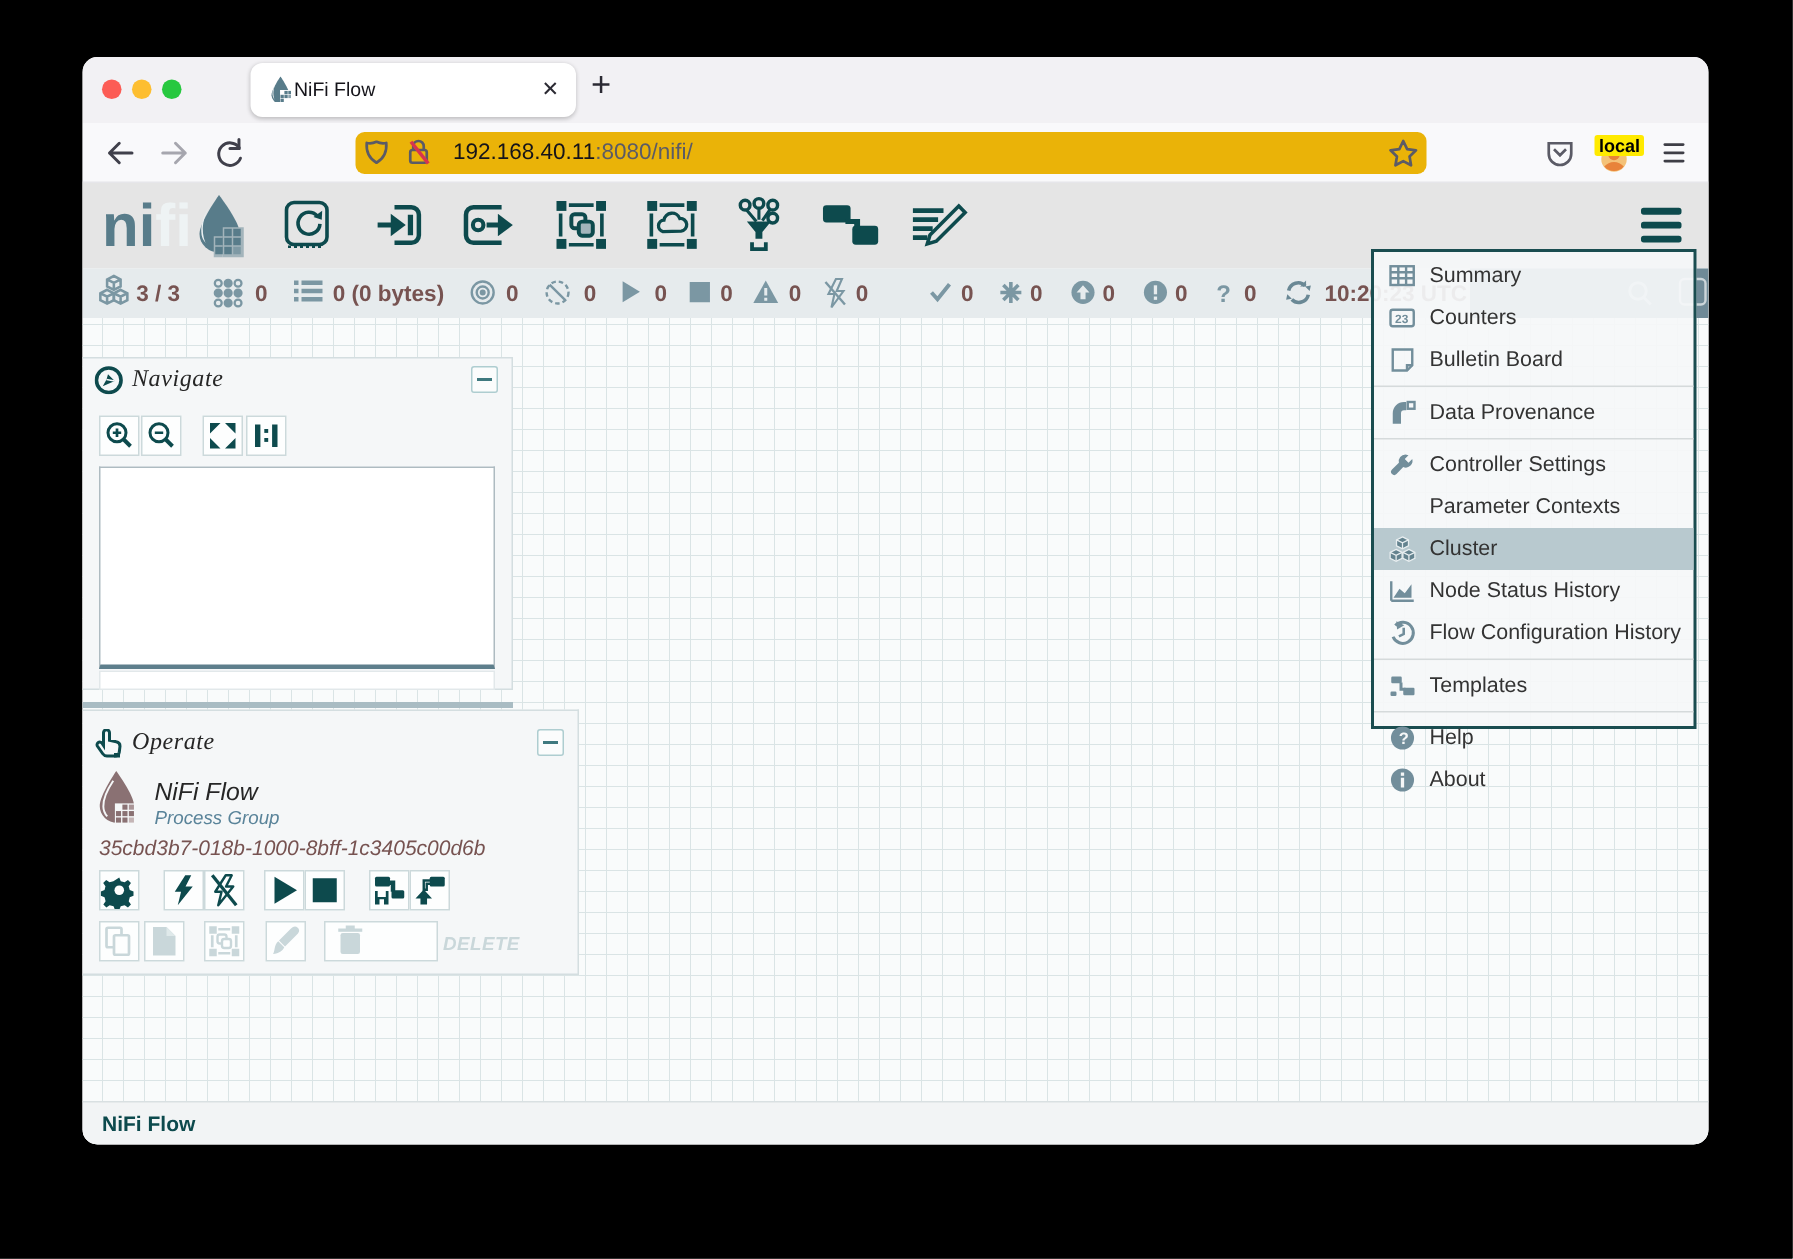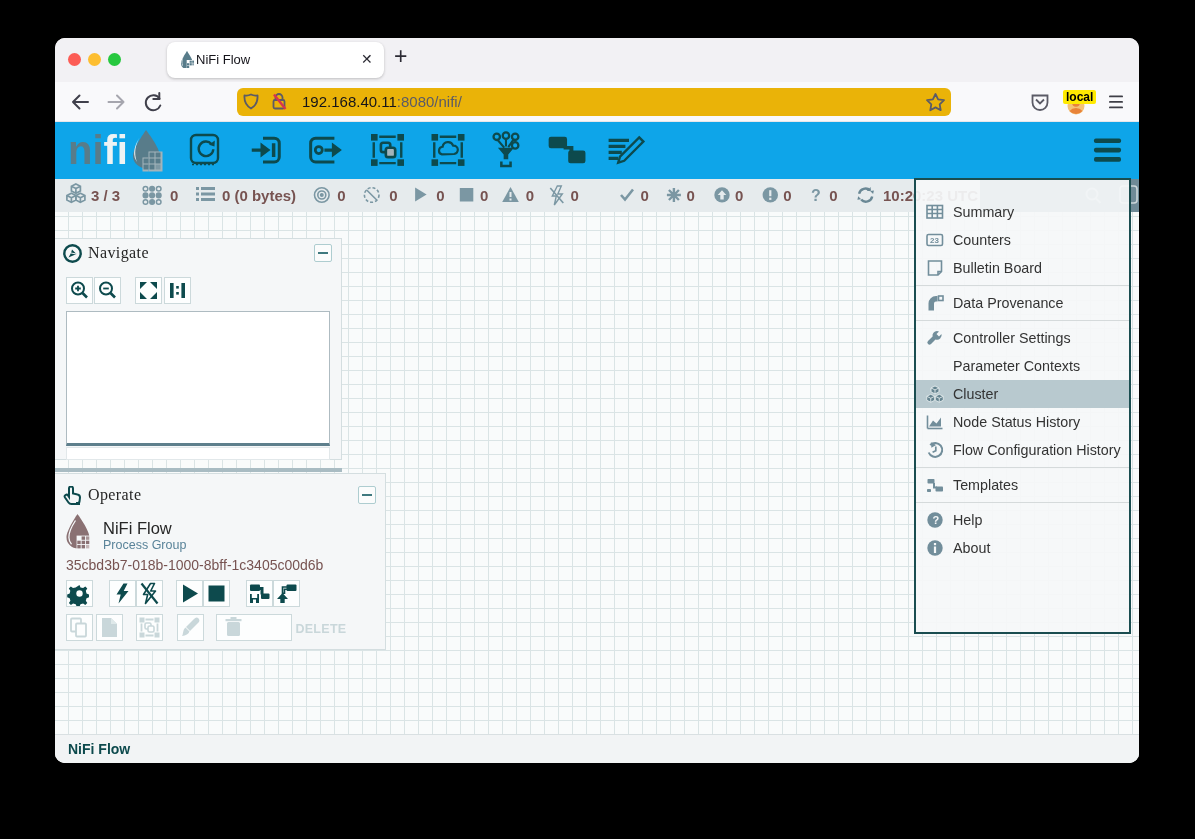--- a/index.html
+++ b/index.html
@@ -19,43 +19,43 @@
   #tabclose { position:absolute; left:194px; top:9px; font-size:14px; color:#2b2a33; font-weight:300; }
   #newtab { position:absolute; left:339px; top:5px; font-size:23px; color:#2b2a33; font-weight:300;}
   #navbar { position:absolute; left:0; top:44px; width:100%; height:40px; background:#f9f9fb;
     border-bottom:1px solid #e6e6ea;}
   #urlbar { position:absolute; left:182px; top:6px; width:714px; height:28px; background:#eab308;
     border-radius:6px; }
   #urltext { position:absolute; left:65px; top:5px; font-size:15px; color:#15141a; }
   #urltext .dim { color:#5b5b66; }
   
   #page { position:absolute; left:0; top:84px; width:1084px; height:641px; background:#fafbfc; }
-  #nhdr { position:absolute; left:0; top:0; width:1084px; height:57px; background:#0ea5e9; }
+  #nhdr { position:absolute; left:0; top:0; width:1084px; height:57px; background:#e5e5e5; }
   #statusbar { position:absolute; left:0; top:57px; width:1084px; height:33px; background:#e6ebed;
     color:#775351; font-size:15px; font-weight:bold; }
   #searchsec { position:absolute; right:0; top:0; width:159px; height:33px; background:#6f8a97; }
   #canvas { position:absolute; left:0; top:90px; width:1084px; height:522px;
     background-image:
       linear-gradient(to right, #dae4e5 1px, transparent 1px),
       linear-gradient(to bottom, #dae4e5 1px, transparent 1px);
     background-size:14px 14px; background-color:#f9fbfb; background-position:13px 4px; }
   #crumb { position:absolute; left:0; top:612px; width:1084px; height:29px; background:#f2f4f5;
     border-top:1px solid #d9e0e2; }
   #crumb b { position:absolute; left:13px; top:6px; font-size:14px; color:#0d4a4d; }
   
-  .panel { position:absolute; left:0; background:#f5f7f8; border:1px solid #d4dee0; border-left:none; }
+  .panel { position:absolute; left:0; background:#f5f7f8; border:1px solid #d4dee0; border-left:none;font-style:italic; }
   .ptitle { position:absolute; left:33px; top:5px; font-family:"Liberation Serif", serif;
     font-size:16px; color:#262626; letter-spacing:0.4px; }
   .pmin { position:absolute; right:9px; top:5px; width:18px; height:18px; background:#fbfcfc;
     border:1px solid #aecdd0; border-radius:2px; }
   .pmin:after { content:""; position:absolute; left:3px; top:7px; width:10px; height:2px; background:#3f797f; }
   .nbtn { position:absolute; width:27px; height:27px; background:#fdfefe; border:1px solid #ccd9db; }
   
-  #menu { position:absolute; left:859px; top:56px; width:217px; height:456px;
-    background:rgba(245,248,249,0.93); border:2px solid #1a4d50; padding-top:18px; }
+  #menu { position:absolute; left:859px; top:44px; width:217px; height:320px;
+    background:rgba(245,248,249,0.93); border:2px solid #1a4d50; padding-top:2px; }
   .mi { position:relative; height:28px; line-height:28px; font-size:14.3px; color:#333; padding-left:37px;
     font-weight:400; }
   .mi .ic { position:absolute; left:10px; top:5px; width:18px; height:18px; }
   .msep { height:1px; background:#d5dadb; margin:3px 0; }
   .hilite { background:#b8c9cf; }
 </style>
 </head>
 <body>
 <div id="stage">
   <div id="win">

